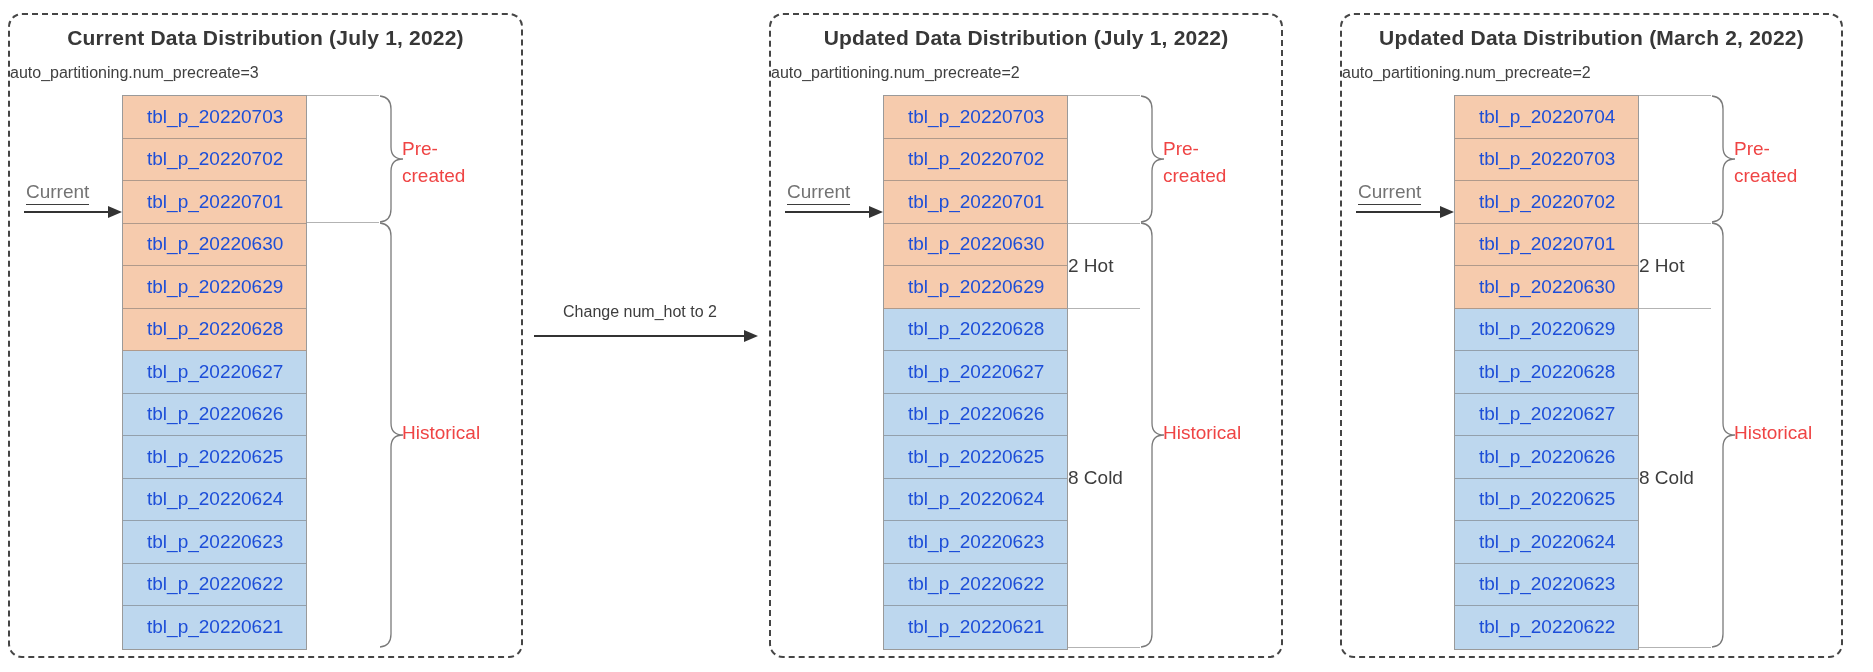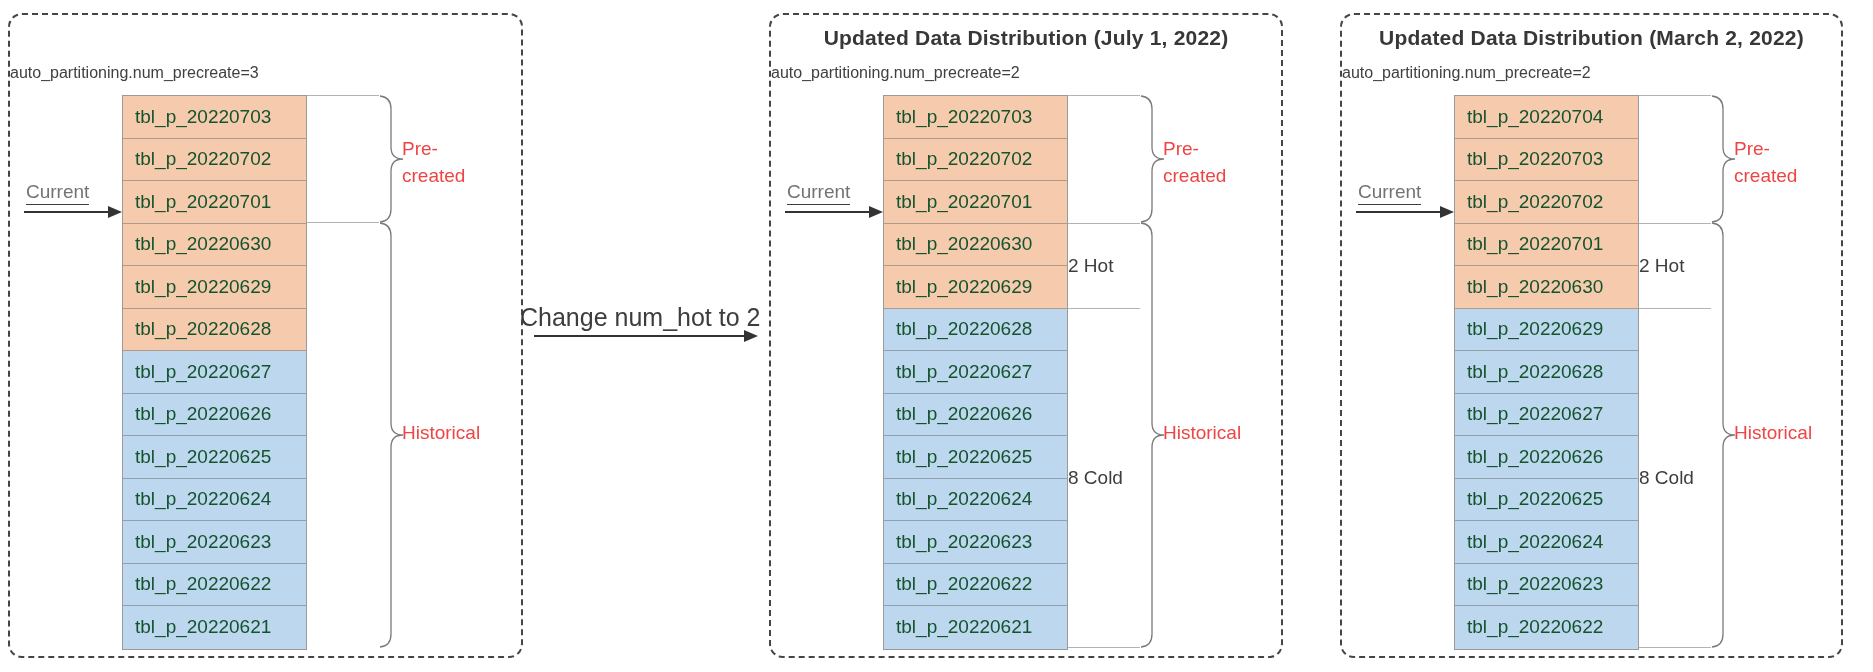--- a/index.html
+++ b/index.html
@@ -20,21 +20,21 @@
   .panel-subtitle{
     position:absolute;top:49px;left:0;right:0;text-align:left;
     font-size:16px;color:#404040;
   }
   .ptable{
     position:absolute;left:112px;top:80px;width:185px;
     border:1px solid #9a9a9a;box-sizing:border-box;background:#fff;
   }
   .row{
     height:42.5px;box-sizing:border-box;display:flex;align-items:center;
-    padding-left:12px;font-size:19px;color:#14532d;
+    padding-left:24px;font-size:19px;color:#1d4ed8;
     border-bottom:1px solid rgba(105,105,105,0.5);
   }
   .row:last-child{border-bottom:none;}
   .row.hot{background:var(--hot,#F6CBAD);}
   .row.cold{background:var(--cold,#BDD7EE);}
   .labelcol{
     position:absolute;left:297px;top:80px;width:72px;box-sizing:border-box;
   }
   .seg{
     box-sizing:border-box;border-top:1px solid #b3b3b3;
@@ -53,32 +53,33 @@
   }
   .current-text{
     font-size:19px;color:#737373;display:inline-block;
     border-bottom:1.5px solid #3d3d3d;padding-bottom:1px;
   }
   .current-arrow{position:absolute;left:-2px;top:24px;}
   .current-arrow line{stroke:#333;stroke-width:2;}
   .current-arrow polygon{fill:#333;}
   .transition{position:absolute;left:520px;top:303px;width:240px;}
   .transition-text{
-    text-align:center;font-size:25px;color:#3d3d3d;white-space:nowrap;
+    text-align:center;font-size:16px;color:#3d3d3d;white-space:nowrap;
   }
   .transition-arrow{position:absolute;left:14px;top:26px;}
   .transition-arrow line{stroke:#333;stroke-width:2;}
   .transition-arrow polygon{fill:#333;}
 </style>
 </head>
 <body>
 
 <div class="canvas">
 
   <div class="panel" style="left:8px;width:515px;">
+    <div class="panel-title">Current Data Distribution (July 1, 2022)</div>
     <div class="panel-subtitle">auto_partitioning.num_precreate=3</div>
     <div class="current">
       <span class="current-text">Current</span>
       <svg class="current-arrow" width="100" height="14">
         <line x1="0" y1="7" x2="84" y2="7"></line>
           <polygon points="84,1 98,7 84,13"></polygon>
       </svg>
     </div>
     <div class="ptable">
         <div class="row hot">tbl_p_20220703</div>

